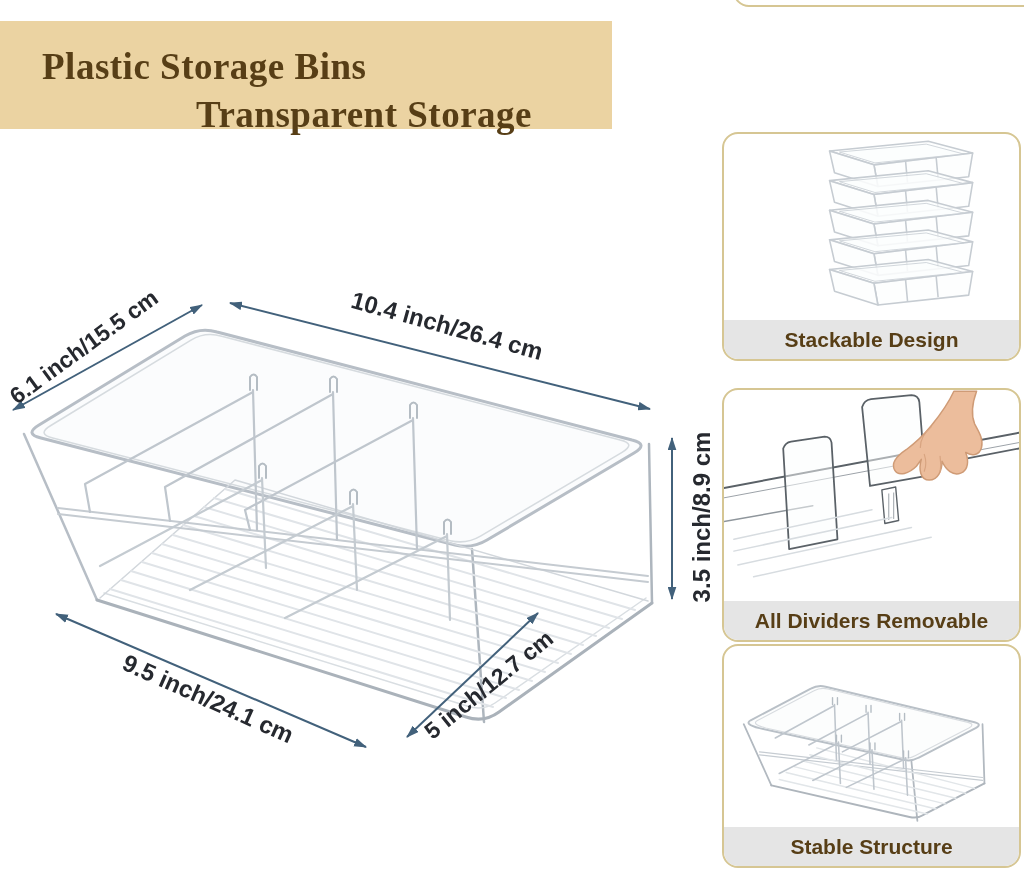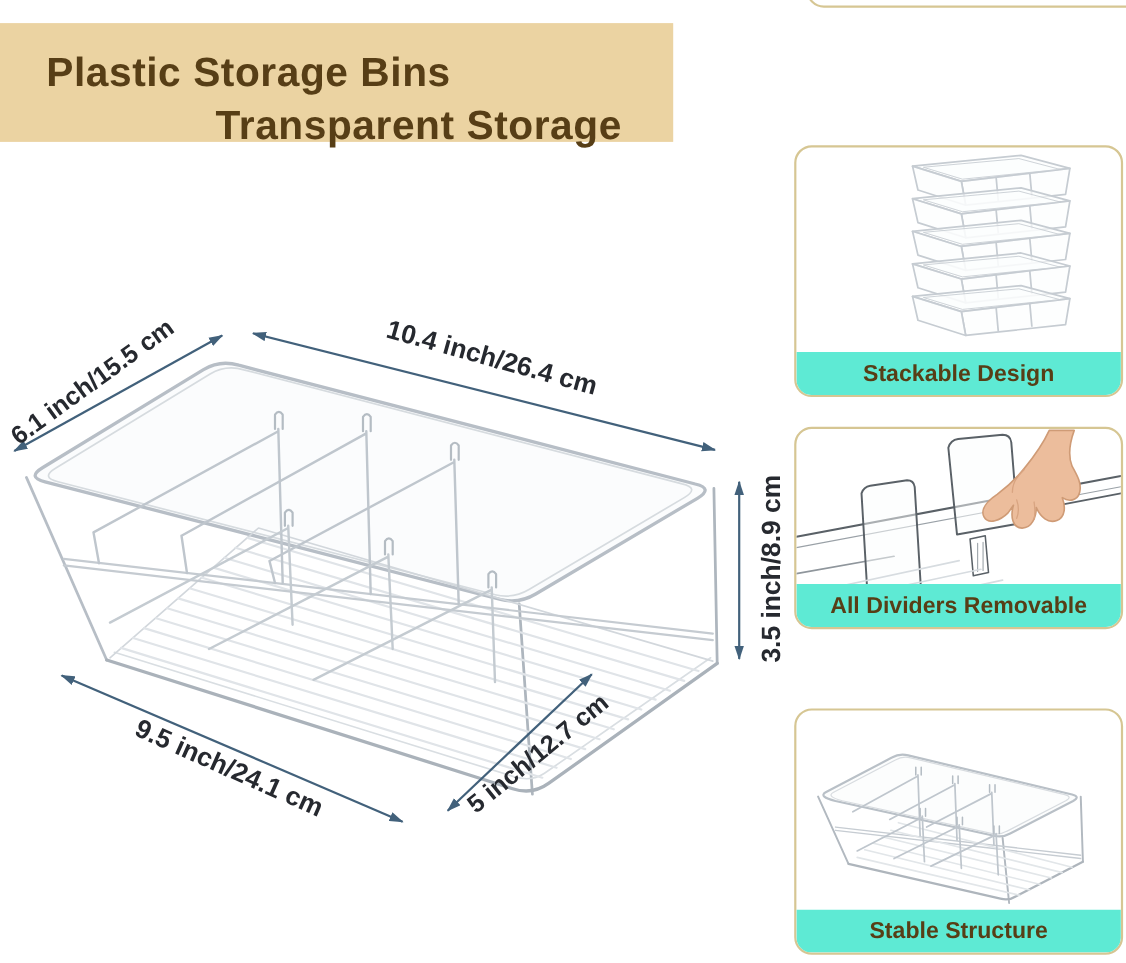--- a/index.html
+++ b/index.html
@@ -1,41 +1,41 @@
 <!DOCTYPE html>
 <html><head>
 <meta charset="utf-8">
 <style>
   html,body{margin:0;padding:0;background:#ffffff;}
   .canvas{position:relative;width:1024px;height:875px;background:#ffffff;overflow:hidden;
           font-family:"Liberation Sans",sans-serif;}
   
-  .title-block{position:absolute;left:0;top:21px;width:612px;height:108px;background:#EBD3A2;}
+  .title-block{position:absolute;left:0;top:21px;width:612px;height:108px;background:#EBD3A2;font-family:Liberation Serif, serif;}
   .title-line{position:absolute;font-weight:700;font-size:37px;color:#573E16;white-space:nowrap;letter-spacing:0.5px;}
   .t1{left:42px;top:24px;}
   .t2{left:196px;top:72px;}
   
   .crop-strip{position:absolute;left:733px;top:-29px;width:330px;height:32px;background:#fff;
               border:2px solid #D6C693;border-radius:16px;}
   
   .main-art{position:absolute;left:0;top:0;width:1024px;height:875px;}
   .dim{position:absolute;font-weight:600;color:#26292F;white-space:nowrap;transform-origin:center;}
   .dim-top{left:447px;top:326px;font-size:24px;transform:translate(-50%,-50%) rotate(15.5deg);}
   .dim-left{left:84px;top:347px;font-size:23px;transform:translate(-50%,-50%) rotate(-36deg);}
   .dim-right{left:702px;top:517px;font-size:24px;transform:translate(-50%,-50%) rotate(-90deg);}
   .dim-bl{left:208px;top:699px;font-size:24px;transform:translate(-50%,-50%) rotate(24deg);}
   .dim-br{left:489px;top:685px;font-size:23px;transform:translate(-50%,-50%) rotate(-39deg);}
   
   .panel{position:absolute;left:722px;width:299px;background:#ffffff;border:2px solid #D6C693;
          border-radius:16px;box-sizing:border-box;overflow:hidden;}
   .p1{top:132px;height:229px;}
-  .p2{top:388px;height:184px;}
+  .p2{top:388px;height:254px;}
   .p3{top:644px;height:224px;}
   .panel svg{position:absolute;left:0;top:0;width:100%;}
-  .caption{position:absolute;left:0;right:0;bottom:0;height:39px;background:#5eead4;
+  .caption{position:absolute;left:0;right:0;bottom:0;height:39px;background:#e5e5e5;
            border-radius:0 0 13px 13px;display:flex;align-items:center;justify-content:center;
            font-weight:700;font-size:21px;color:#573E16;white-space:nowrap;}
 </style>
 </head>
 <body>
 
 <div class="canvas">
 
   <div class="title-block">
     <div class="title-line t1">Plastic Storage Bins</div>

